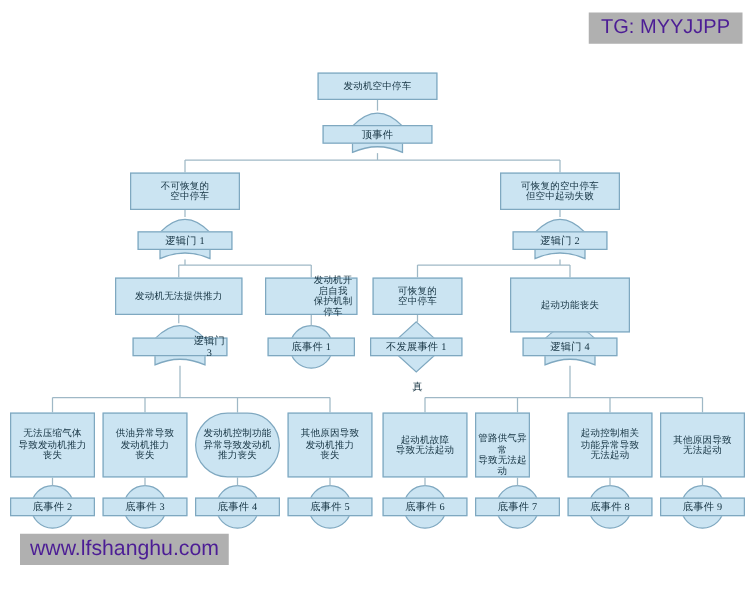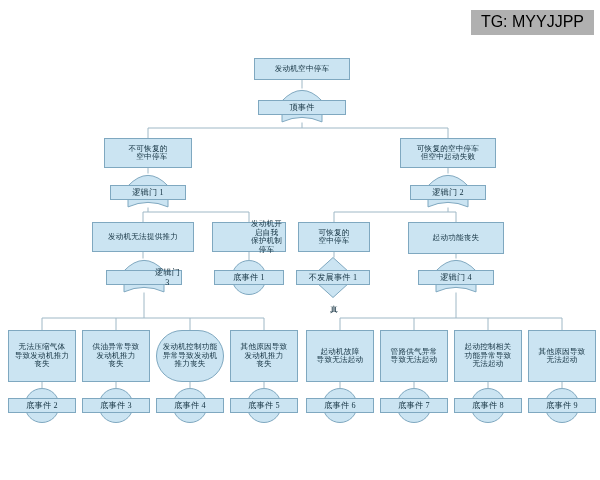--- a/index.html
+++ b/index.html
@@ -55,21 +55,21 @@
   }
   .true-mark {
     position: absolute;
     font-size: 8px;
     color: #12303f;
     z-index: 6;
   }
   .wm {
     position: absolute;
     background: #b0b0b0;
-    color: #000000;
+    color: #4c1d95;
     font-family: "Liberation Sans", "DejaVu Sans", sans-serif;
     display: flex;
     align-items: center;
     justify-content: center;
     z-index: 9;
   }
   #wm-tg {
     right: 6px;
     top: 10px;
     padding: 3px 10px 4px 10px;
@@ -158,50 +158,51 @@
 但空中起动失败</span></div>
       <div class="node gate-label" style="left: 410px; top: 185px; width: 76px; height: 15px;"><span>逻辑门 2</span></div>
       <div class="node ev" style="left: 92px; top: 222px; width: 102px; height: 30px;"><span>发动机无法提供推力</span></div>
       <div class="node gate-label" style="left: 106px; top: 270px; width: 76px; height: 15px; padding-left: 47px;"><span>逻辑门 3</span></div>
       <div class="node ev" style="left: 212px; top: 222px; width: 74px; height: 30px; padding-left: 35px;"><span>发动机开启自我
 保护机制停车</span></div>
       <div class="node leaf-label" style="left: 214px; top: 270px; width: 70px; height: 15px;"><span>底事件 1</span></div>
       <div class="node ev" style="left: 298px; top: 222px; width: 72px; height: 30px;"><span>可恢复的
 空中停车</span></div>
       <div class="node leaf-label" style="left: 296px; top: 270px; width: 74px; height: 15px;"><span>不发展事件 1</span></div>
-      <div class="node ev" style="left: 408px; top: 222px; width: 96px; height: 32px;"><span>起动功能丧失</span></div>
+      <div class="node ev" style="left: 408px; top: 222px; width: 96px; height: 44px;"><span>起动功能丧失</span></div>
       <div class="node gate-label" style="left: 418px; top: 270px; width: 76px; height: 15px;"><span>逻辑门 4</span></div>
       <div class="node ev" style="left: 8px; top: 330px; width: 68px; height: 52px;"><span>无法压缩气体
 导致发动机推力
 丧失</span></div>
       <div class="node leaf-label" style="left: 8px; top: 398px; width: 68px; height: 15px;"><span>底事件 2</span></div>
       <div class="node ev" style="left: 82px; top: 330px; width: 68px; height: 52px;"><span>供油异常导致
 发动机推力
 丧失</span></div>
       <div class="node leaf-label" style="left: 82px; top: 398px; width: 68px; height: 15px;"><span>底事件 3</span></div>
       <div class="node ev" style="left: 156px; top: 330px; width: 68px; height: 52px; border-radius: 26px;"><span>发动机控制功能
 异常导致发动机
 推力丧失</span></div>
       <div class="node leaf-label" style="left: 156px; top: 398px; width: 68px; height: 15px;"><span>底事件 4</span></div>
       <div class="node ev" style="left: 230px; top: 330px; width: 68px; height: 52px;"><span>其他原因导致
 发动机推力
 丧失</span></div>
       <div class="node leaf-label" style="left: 230px; top: 398px; width: 68px; height: 15px;"><span>底事件 5</span></div>
       <div class="node ev" style="left: 306px; top: 330px; width: 68px; height: 52px;"><span>起动机故障
 导致无法起动</span></div>
       <div class="node leaf-label" style="left: 306px; top: 398px; width: 68px; height: 15px;"><span>底事件 6</span></div>
-      <div class="node ev" style="left: 380px; top: 330px; width: 68px; height: 52px;"><span>管路供气异常
+      <div class="node ev" style="left: 380px; top: 330px; width: 44px; height: 52px; align-items: flex-end;"><span>管路供气异常
 导致无法起动</span></div>
       <div class="node leaf-label" style="left: 380px; top: 398px; width: 68px; height: 15px;"><span>底事件 7</span></div>
       <div class="node ev" style="left: 454px; top: 330px; width: 68px; height: 52px;"><span>起动控制相关
 功能异常导致
 无法起动</span></div>
       <div class="node leaf-label" style="left: 454px; top: 398px; width: 68px; height: 15px;"><span>底事件 8</span></div>
       <div class="node ev" style="left: 528px; top: 330px; width: 68px; height: 52px;"><span>其他原因导致
 无法起动</span></div>
       <div class="node leaf-label" style="left: 528px; top: 398px; width: 68px; height: 15px;"><span>底事件 9</span></div>
     </div>
 
   <div class="true-mark" style="left: 330px; top: 304px;">真</div>
 
   <div class="wm" id="wm-tg">TG: MYYJJPP</div>
+  <div class="wm" id="wm-url">www.lfshanghu.com</div>
 
 </div>
 
 </body></html>

